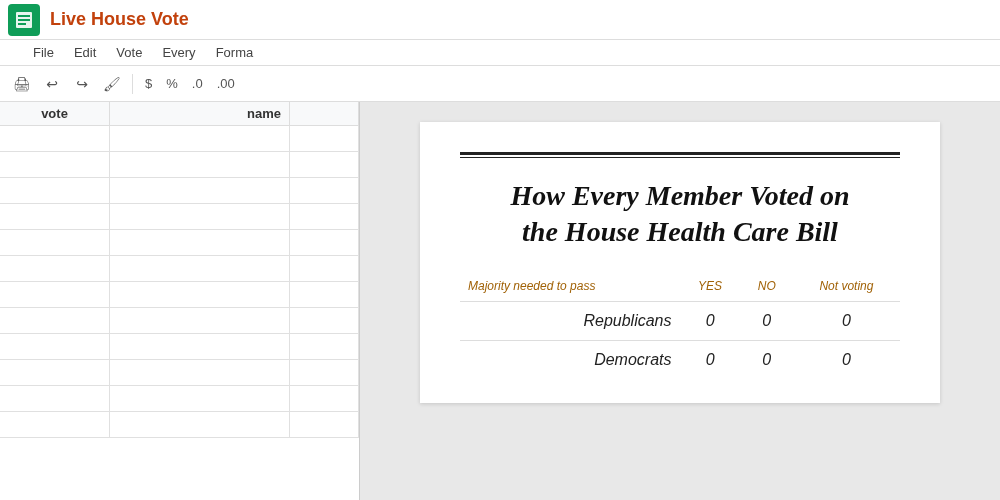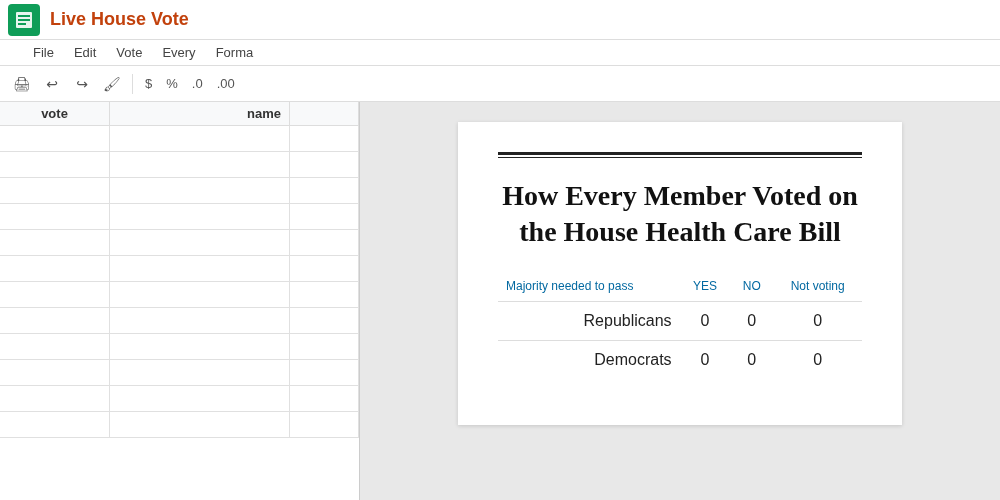--- a/index.html
+++ b/index.html
@@ -153,24 +153,25 @@
       background: #e8e8e8;
       display: flex;
       align-items: flex-start;
       justify-content: center;
       padding: 20px;
       overflow: hidden;
     }
 
     .article-card {
       background: #fff;
-      width: 444px;
-      padding: 30px 40px 46px 40px;
+      width: 520px;
+      padding: 30px 40px 24px 40px;
       box-shadow: 0 1px 4px rgba(0,0,0,0.15);
       position: relative;
+      font-style: italic;
     }
 
     .article-top-border {
       border-top: 3px solid #222;
       border-bottom: 1px solid #222;
       height: 6px;
       margin-bottom: 20px;
     }
 
     .article-title {
@@ -182,21 +183,21 @@
       line-height: 1.3;
       margin-bottom: 24px;
     }
 
     .vote-table {
       width: 100%;
       border-collapse: collapse;
     }
     .vote-table th {
       font-size: 12px;
-      color: #0369a1;
+      color: #a16207;
       font-weight: normal;
       padding: 4px 8px 8px 8px;
       text-align: center;
     }
     .vote-table th.label-col {
       text-align: left;
     }
     .vote-table td {
       font-size: 16px;
       color: #222;

